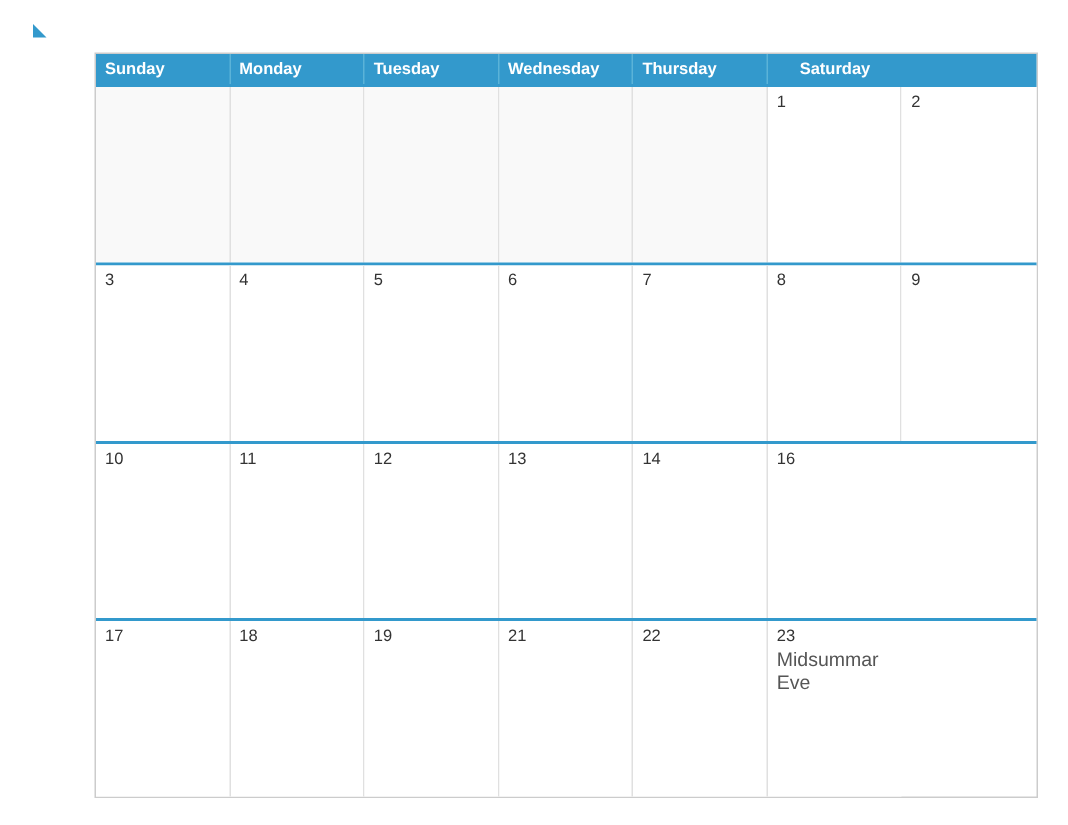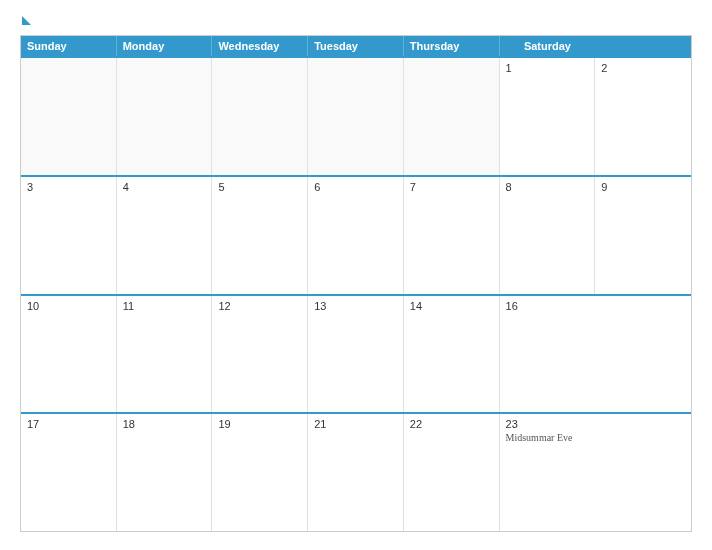--- a/index.html
+++ b/index.html
@@ -66,20 +66,21 @@
       font-size: 14px;
       color: #333;
       text-align: right;
     }
     
     .calendar {
       flex: 1;
       display: flex;
       flex-direction: column;
       border: 1px solid #ccc;
+      margin-left: 43px;
     }
     .cal-header-row {
       display: grid;
       grid-template-columns: repeat(7, 1fr);
       background: #3399cc;
     }
     .cal-header-cell {
       color: #fff;
       font-size: 11px;
       font-weight: bold;
@@ -117,24 +118,23 @@
     }
     .cal-cell.empty {
       background: #f9f9f9;
     }
     .day-num {
       font-size: 11px;
       color: #333;
       font-weight: normal;
     }
     .day-event {
-      font-size: 10px;
+      font-size: 13px;
       color: #555;
       margin-top: 2px;
-      font-family: Liberation Serif, serif;
     }
   </style>
 </head>
 <body>
 
 <div class="page">
 
   <div class="header">
     <div class="logo">
       <div class="logo-line">
@@ -145,22 +145,22 @@
     </div>
     <div class="title"></div>
     <div class="region"></div>
   </div>
 
   <div class="calendar">
 
     <div class="cal-header-row">
     <div class="cal-header-cell">Sunday</div>
         <div class="cal-header-cell">Monday</div>
+        <div class="cal-header-cell">Tuesday</div>
         <div class="cal-header-cell">Wednesday</div>
-        <div class="cal-header-cell">Tuesday</div>
         <div class="cal-header-cell">Thursday</div>
         <div class="cal-header-cell">Saturday</div>
       </div>
 
     <div class="cal-body">
     <div class="cal-week">
           <div class="cal-cell empty"></div>
           <div class="cal-cell empty"></div>
           <div class="cal-cell empty"></div>
           <div class="cal-cell empty"></div>

